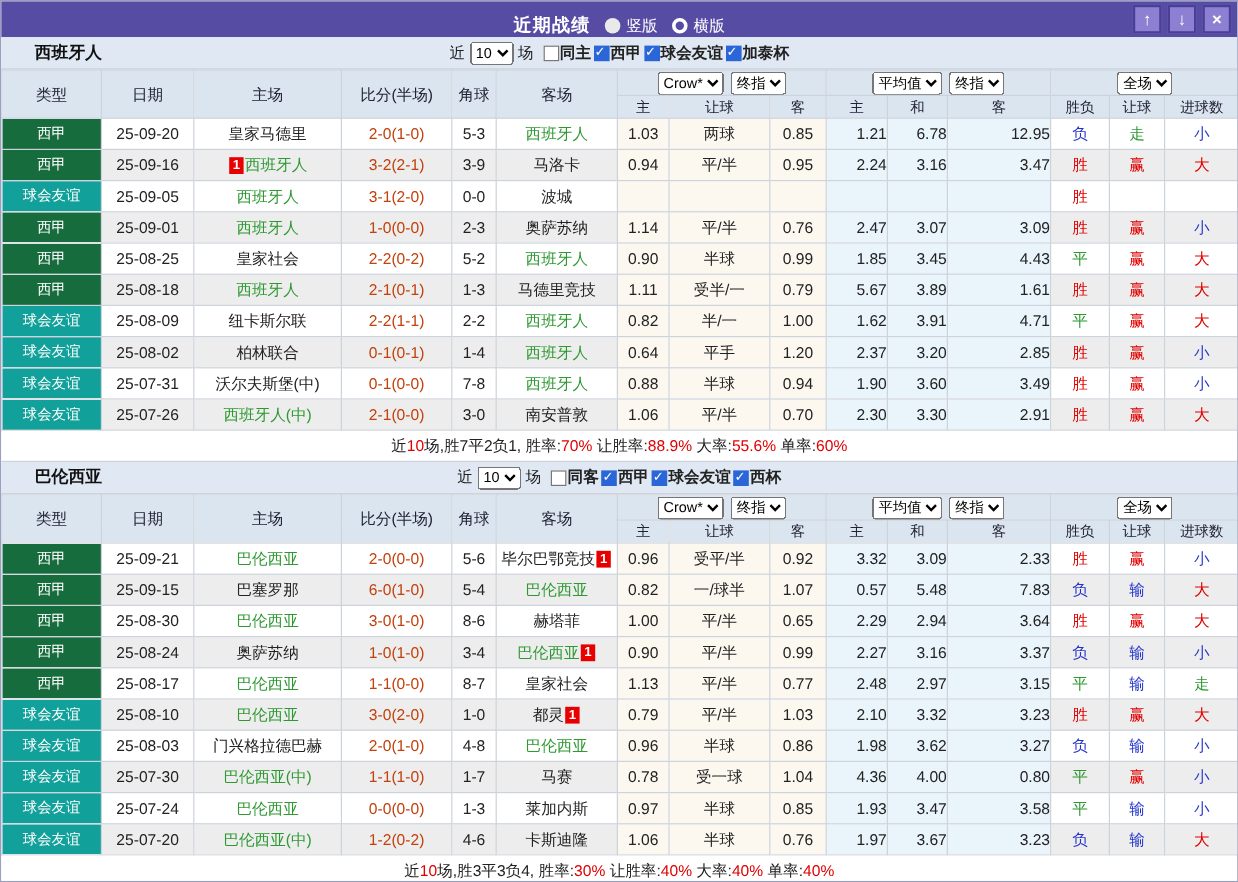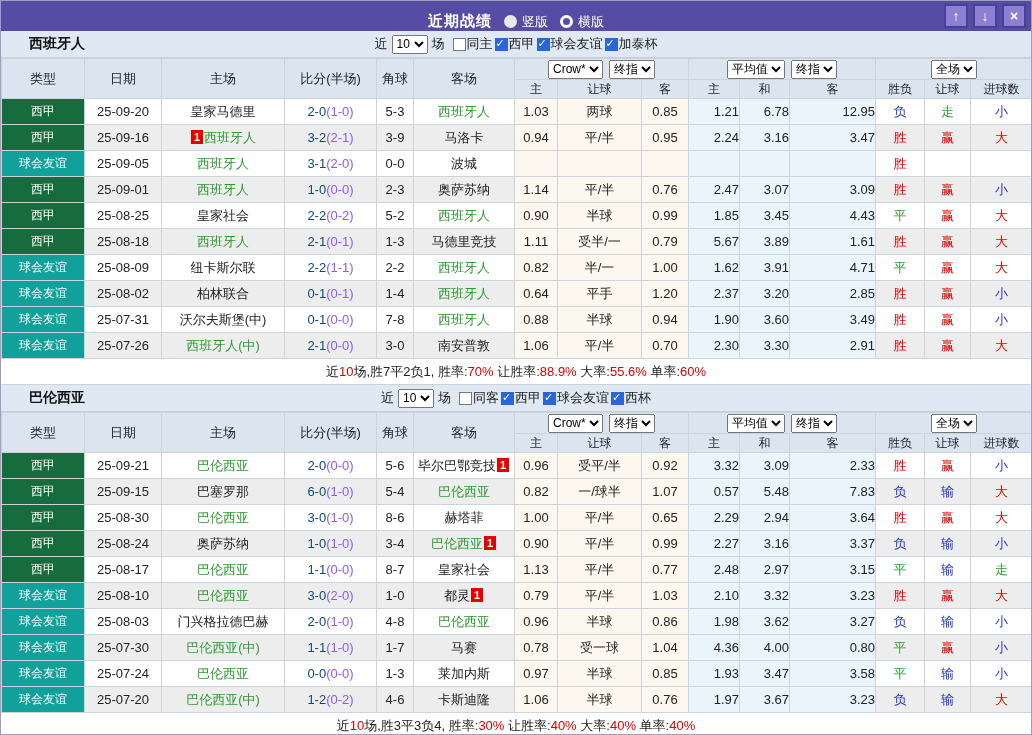--- a/index.html
+++ b/index.html
@@ -15,43 +15,43 @@
   .rdot.off{width:13px;height:13px;border:3px solid #fff;background:transparent;}
   .tb-buttons{position:absolute;right:5px;top:3px;display:flex;gap:5px;}
   .tb-btn{width:24px;height:24px;background:#8D80D2;border:2px solid #4A3F96;box-sizing:border-box;
           color:#fff;font-weight:bold;font-size:14px;display:flex;align-items:center;justify-content:center;cursor:pointer;}
   
   .strip{height:26px;background:#DFE8F3;border-bottom:1px solid #C6CFDA;position:relative;
          display:flex;align-items:center;}
   .team{position:absolute;left:28px;font-weight:bold;color:#111;font-size:14px;}
   .filters{margin:0 auto;display:flex;align-items:center;gap:4px;color:#222;font-size:13px;}
   .filters select{font-size:12px;height:19px;}
-  .checks{display:inline-flex;align-items:center;gap:2px;margin-left:4px;}
+  .checks{display:inline-flex;align-items:center;gap:2px;margin-left:4px;font-weight:bold;}
   .cbwrap{display:inline-flex;align-items:center;gap:1px;cursor:pointer;}
   .cb{width:13px;height:13px;box-sizing:border-box;position:relative;display:inline-block;}
   .cb.checked{background:#2A66D8;}
   .cb.checked::after{content:"\2713";color:#fff;font-size:11px;font-weight:bold;position:absolute;left:1px;top:-1px;}
   .cb.un{background:#fff;border:1px solid #777;}
   
   table{border-collapse:collapse;width:1032px;table-layout:fixed;}
   th,td{border:1px solid #CCD3DA;padding:0;text-align:center;overflow:hidden;white-space:nowrap;}
   thead th{background:#DBE5F0;font-weight:normal;color:#223;font-size:13px;}
   tr.group th{height:20px;}
   tr.sub th{height:18px;font-size:12px;}
   .selgrp{display:inline-flex;gap:6px;align-items:center;}
   thead select{font-size:12px;height:19px;}
   tbody td{height:25px;font-size:13px;color:#222;background:#fff;}
   tr.even td{background:#EDEDED;}
   td.g1{background:#FDF8EF !important;}
   td.g2{background:#EAF4FB !important;text-align:right;}
   td.t-l{background:#176C3E !important;color:#fff;font-size:12px;}
   td.t-f{background:#12A09A !important;color:#fff;font-size:12px;}
   .focal{color:#2E9932;}
-  .sc{color:#0c4a6e;}
-  .half{color:#8b5cf6;}
+  .sc{color:#c2410c;}
+  .half{color:#c2410c;}
   .badge{display:inline-block;background:#E80000;color:#fff;font-size:11px;line-height:14px;
          padding:0 3px;margin:0 1px;font-weight:bold;vertical-align:1px;}
   td.cr{color:#E00000;} td.cg{color:#2E9932;} td.cb2{color:#2233CC;}
   
   .summary{height:25px;border-bottom:1px solid #CCD3DA;display:flex;align-items:center;
            justify-content:center;font-size:13px;color:#222;background:#fff;}
   .summary span{white-space:pre;}
   .summary .red{color:#E00000;}
 </style>
 </head>

